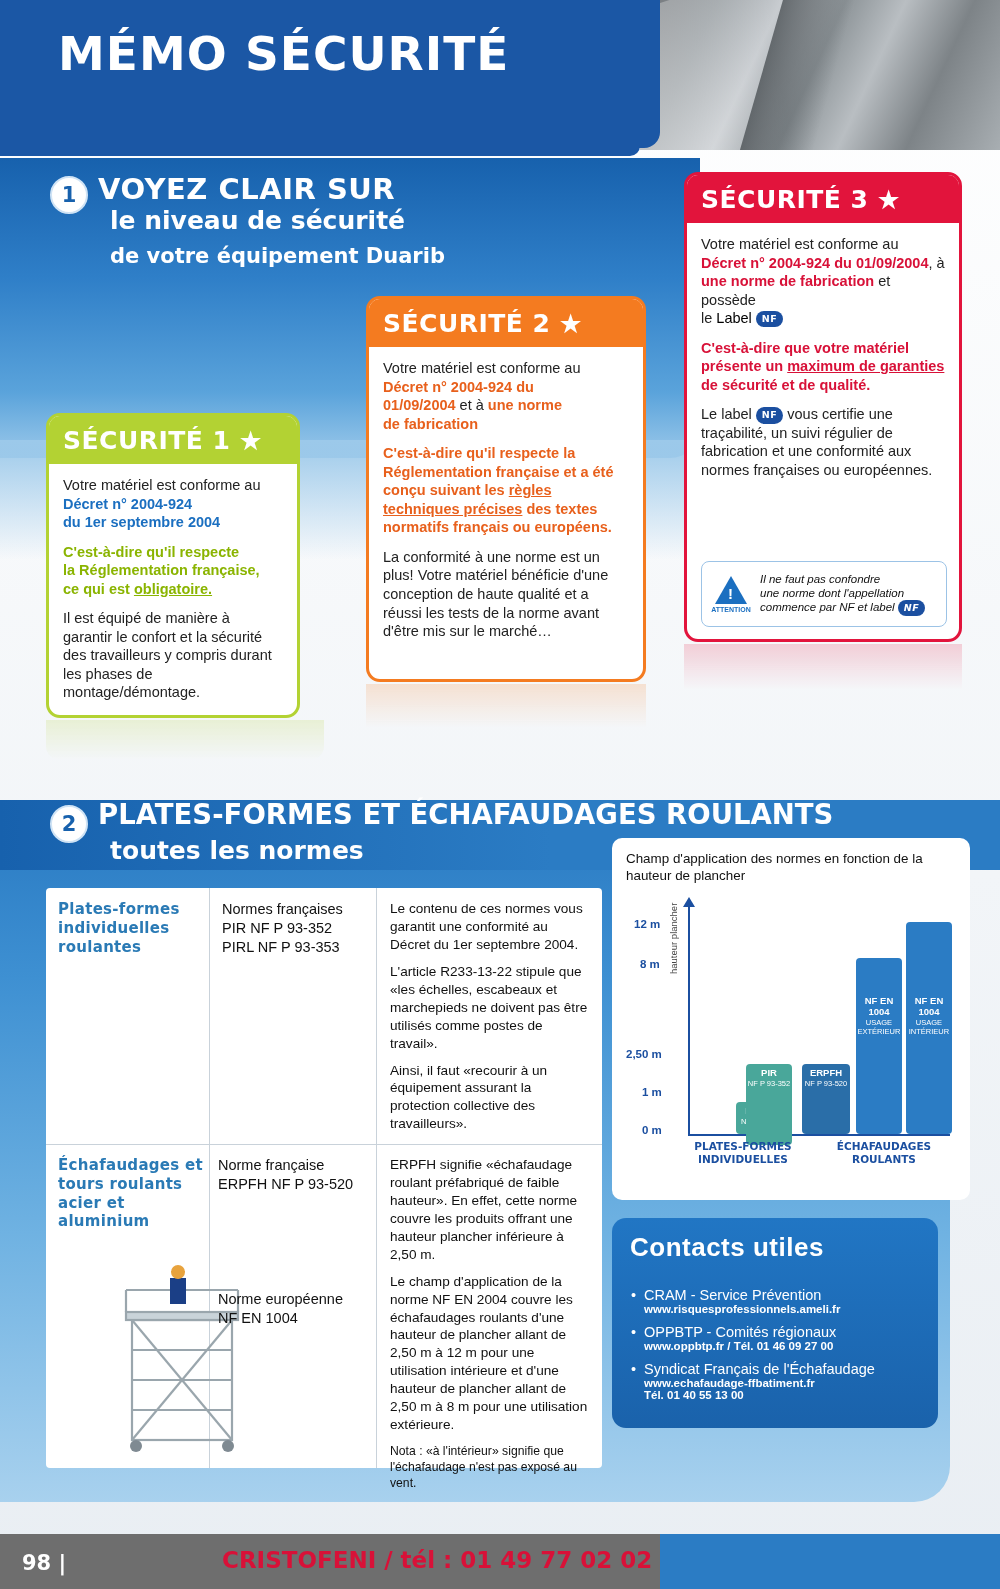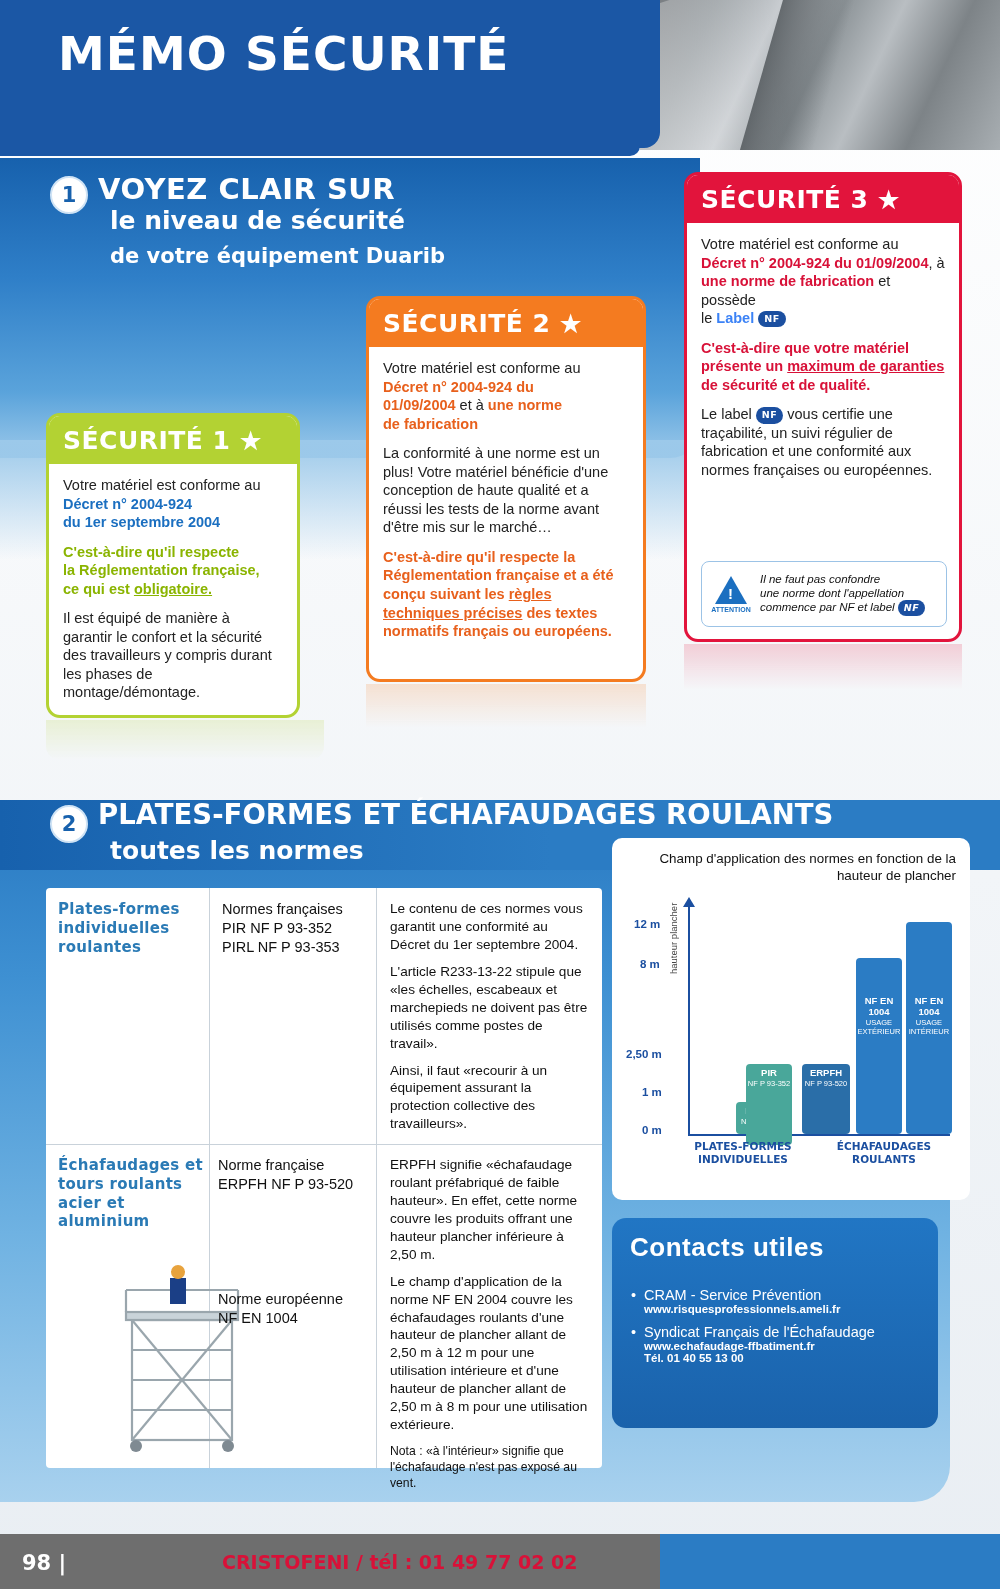--- a/index.html
+++ b/index.html
@@ -102,21 +102,21 @@
   .card2 { left:366px; top:296px; width:280px; height:386px; border:3px solid #f47b20; }
   .card2 .card-head { background:#f47b20; height:48px; font-size:25px; padding:0 14px; }
   .card2 .card-body { font-size:14.5px; color:#222; }
   .c2-or { color:#e8601c; font-weight:bold; }
 
   
   .card3 { left:684px; top:172px; width:278px; height:470px; border:3px solid #e2143c; }
   .card3 .card-head { background:#e2143c; height:48px; font-size:25px; padding:0 14px;text-align:right; }
   .card3 .card-body { font-size:14.5px; color:#222; }
   .c3-red { color:#d81138; font-weight:bold; }
-  .c3-blue { color:#3b82f6; font-weight:bold; }
+  .c3-blue { color:#000000; font-weight:normal; }
 
   .star { font-size:27px; line-height:1; }
   .nf-badge {
     display:inline-flex; align-items:center; justify-content:center;
     background:#1b4fa0; color:#fff; border-radius:9px;
     font-size:9.5px; font-weight:bold; padding:2px 6px; letter-spacing:.5px;
     vertical-align:middle; font-family:"DejaVu Sans", sans-serif;
   }
 
   .attention-box {
@@ -164,21 +164,21 @@
   .tbl-txt { font-size:13.6px; color:#111; line-height:1.32; }
   .tbl-txt p { margin:0 0 9px 0; }
   .tbl-note { font-size:12.2px; }
   .tower { position:absolute; left:66px; top:1250px; width:140px; height:215px; }
 
   
   .chart-panel {
     position:absolute; left:612px; top:838px; width:358px; height:362px;
     background:#fff; border-radius:10px; padding:12px 14px;
   }
-  .chart-title { font-size:13.4px; color:#111; line-height:1.3; font-weight:normal;text-align:right; }
+  .chart-title { font-size:13.4px; color:#111; line-height:1.3; font-weight:normal; }
   .chart-area { position:absolute; left:14px; top:58px; width:330px; height:250px; }
   .axis-y { position:absolute; left:62px; top:10px; width:2px; height:228px; background:#1b4fa0;}
   .axis-y:after { content:""; position:absolute; left:-5px; top:-9px; border-left:6px solid transparent;border-right:6px solid transparent;border-bottom:10px solid #1b4fa0;}
   .axis-x { position:absolute; left:62px; top:238px; width:262px; height:2px; background:#1b4fa0;}
   .ytick { position:absolute; right:0; font-size:11.5px; color:#1b4fa0; font-weight:bold; white-space:nowrap;}
   .ylabel { position:absolute; left:42px; top:78px; font-size:9.5px; color:#444; transform:rotate(-90deg); transform-origin:left top; white-space:nowrap;}
   .bar { position:absolute; background:#2b7cc4; border-radius:4px; color:#fff; text-align:center; font-weight:bold; }
   .bar.teal { background:#49a79a; }
   .bar.dark { background:#2a6ea8; }
   .bar-lbl { font-size:9.5px; line-height:1.15; padding-top:4px; }
@@ -195,21 +195,21 @@
   .contacts ul { margin:0; padding:0 0 0 14px; list-style:none;}
   .contacts li { margin-bottom:9px; }
   .ct-name { font-size:14.5px; position:relative; }
   .ct-name:before { content:"•"; position:absolute; left:-13px; }
   .ct-sub { font-size:11.5px; font-weight:bold; }
 
   
   .footer { position:absolute; left:0; bottom:0; width:1000px; height:55px; background:#6e6e6e;}
   .footer-blue { position:absolute; right:0; bottom:0; width:340px; height:55px; background:#2b7cc4;}
   .footer-page { position:absolute; left:22px; bottom:14px; color:#fff; font-size:21px; font-weight:bold; font-family:"DejaVu Sans", sans-serif;}
-  .footer-txt { position:absolute; left:222px; bottom:16px; color:#d81138; font-size:19px; font-weight:bold; font-family:"DejaVu Sans", sans-serif;}
+  .footer-txt { position:absolute; left:222px; bottom:16px; color:#d81138; font-size:23px; font-weight:bold; font-family:"DejaVu Sans", sans-serif;}
 </style>
 </head>
 <body>
 
 <div class="page">
 
   <div class="header-photo"></div>
   <div class="header-band"></div>
   <div class="header-title">MÉMO SÉCURITÉ</div>
 
@@ -265,25 +265,25 @@
       <span>SÉCURITÉ 2</span>
       <span class="star">★</span>
     </div>
     <div class="card-body">
       <p>
         <span>Votre matériel est conforme au</span><br>
         <span class="c2-or">Décret n° 2004-924 du</span><br>
         <span class="c2-or">01/09/2004</span><span> et à </span><span class="c2-or">une norme</span><br>
         <span class="c2-or">de fabrication</span>
       </p>
-      <p>La conformité à une norme est un plus! Votre matériel bénéficie d'une conception de haute qualité et a réussi les tests de la norme avant d'être mis sur le marché…</p>
       <p>
         <span class="c2-or">C'est-à-dire qu'il respecte</span>
         <span class="c2-or">la Réglementation française et a été conçu suivant les </span><span class="c2-or" style="text-decoration:underline">règles techniques précises</span><span class="c2-or"> des textes normatifs français ou européens.</span>
       </p>
+      <p>La conformité à une norme est un plus! Votre matériel bénéficie d'une conception de haute qualité et a réussi les tests de la norme avant d'être mis sur le marché…</p>
     </div>
   </div>
 
   <div class="card card1">
     <div class="card-head">
       <span>SÉCURITÉ 1</span>
       <span class="star" style="color:#fff">★</span>
     </div>
     <div class="card-body">
       <p>
@@ -404,20 +404,24 @@
   </div>
 
   <div class="contacts">
     <h3>Contacts utiles</h3>
     <ul>
       <li>
         <div class="ct-name">CRAM - Service Prévention</div>
         <div class="ct-sub">www.risquesprofessionnels.ameli.fr</div>
       </li>
       <li>
+        <div class="ct-name">OPPBTP - Comités régionaux</div>
+        <div class="ct-sub">www.oppbtp.fr / Tél. 01 46 09 27 00</div>
+      </li>
+      <li>
         <div class="ct-name">Syndicat Français de l'Échafaudage</div>
         <div class="ct-sub">www.echafaudage-ffbatiment.fr</div>
         <div class="ct-sub">Tél. 01 40 55 13 00</div>
       </li>
     </ul>
   </div>
 
   <div class="footer"></div>
   <div class="footer-blue"></div>
   <div class="footer-page">98 |</div>

